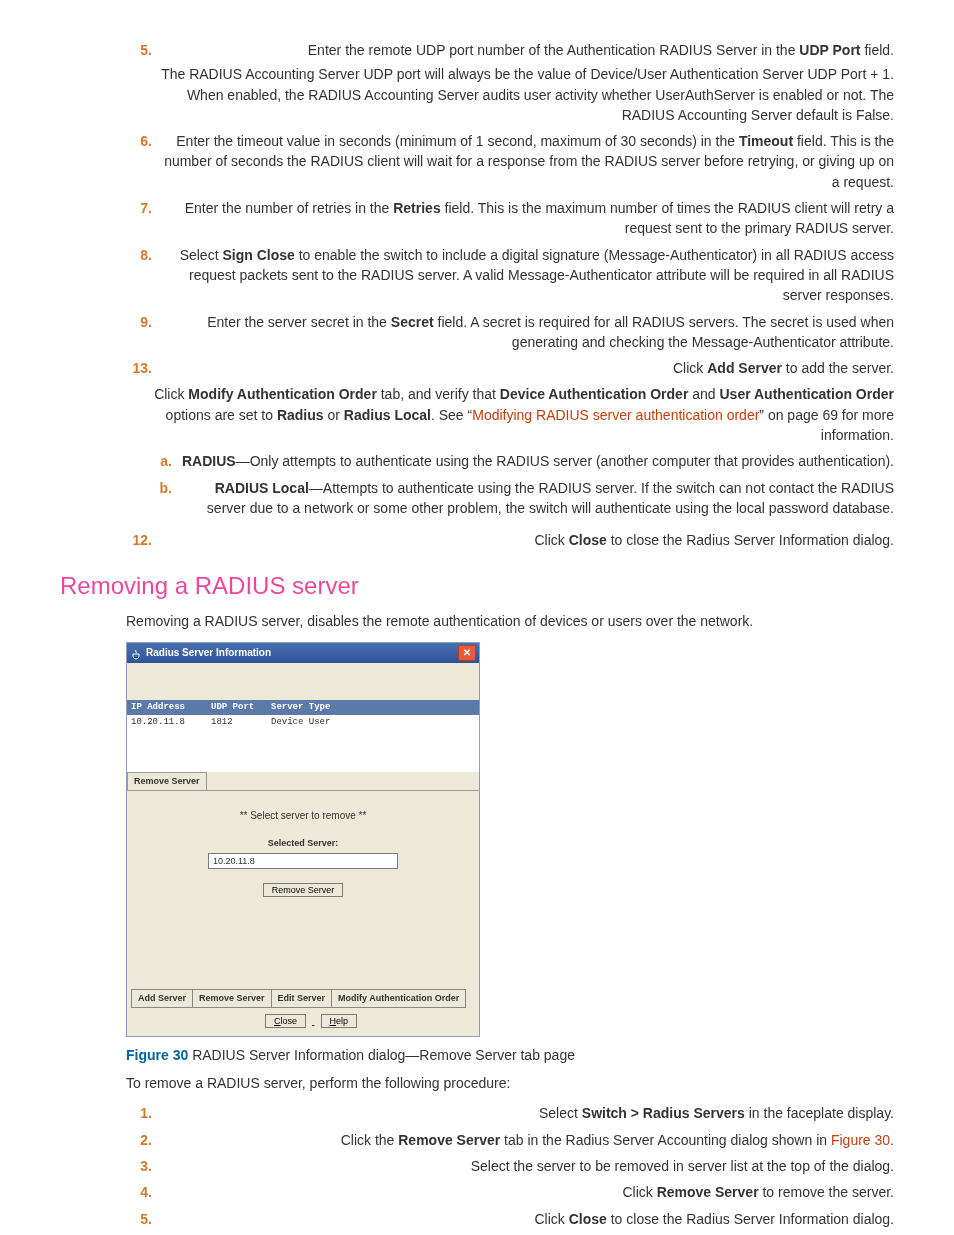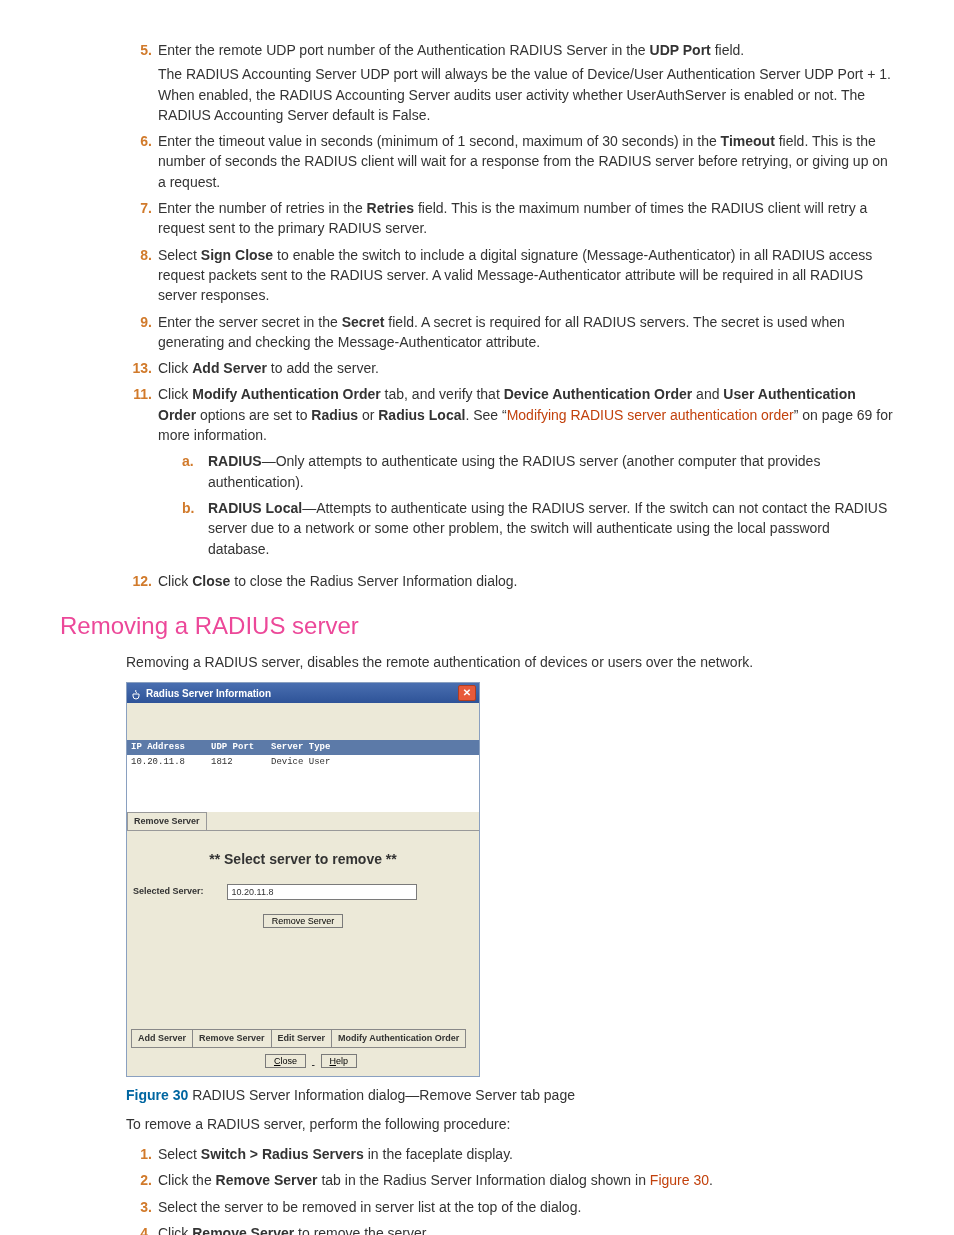--- a/index.html
+++ b/index.html
@@ -25,20 +25,21 @@
   ol.main-list > li > .num {
     color: #d17a2b;
     font-weight: bold;
     min-width: 26px;
     text-align: right;
     padding-right: 6px;
     flex-shrink: 0;
   }
   ol.main-list > li > .body {
     flex: 1;
+    text-align: right;
   }
   ol.main-list .sublist {
     list-style: none;
     padding-left: 24px;
     margin-top: 6px;
   }
   ol.main-list .sublist li {
     display: flex;
     margin-bottom: 6px;
   }
@@ -138,24 +139,24 @@
   }
   .tabstrip .tab.active {
     background:#ece9d8;
     position:relative; z-index:1;
   }
   .panel {
     border-top:1px solid #999;
     padding: 18px 6px 10px 6px;
     min-height: 170px;
   }
-  .centered { text-align:center; font-weight:bold; font-size:14px; margin-bottom:14px;}
+  .centered { text-align:center; font-weight:normal; font-size:10px; margin-bottom:14px;}
   .form-row {
     display:flex; align-items:center; justify-content:flex-start;
-    gap:23px; margin-bottom:14px;
+    gap:3px; margin-bottom:14px;flex-direction:column;
   }
   .form-row label { font-weight:bold; font-size:9px; }
   .form-row .field {
     background:#fff; border:1px solid #7a7a7a;
     width:180px; padding:1px 4px; font-size:9px;
     font-family: Tahoma, Arial, sans-serif;
     height: 12px;
   }
   .btn {
     border:1px solid #7a7a7a;
@@ -235,21 +236,20 @@
   </li>
 
   <li>
     <span class="num">13.</span>
     <span class="body">
       <span>Click </span><span class="bold">Add Server</span><span> to add the server.</span>
     </span>
   </li>
 
   <li>
-    <span class="num">11.</span>
     <span class="body">
       <span>Click </span><span class="bold">Modify Authentication Order</span><span> tab, and verify that </span><span class="bold">Device Authentication Order</span><span> and </span><span class="bold">User Authentication Order</span><span> options are set to </span><span class="bold">Radius</span><span> or </span><span class="bold">Radius Local</span><span>. See </span><span>“</span><span class="link">Modifying RADIUS server authentication order</span><span>” on page 69 for more information.</span>
 
       <ul class="sublist">
         <li>
           <span class="subnum">a.</span>
           <span class="subbody"><span class="bold">RADIUS</span><span>—Only attempts to authenticate using the RADIUS server (another computer that provides authentication).</span></span>
         </li>
         <li>
           <span class="subnum">b.</span>
@@ -329,21 +329,21 @@
 <div class="para">To remove a RADIUS server, perform the following procedure:</div>
 
 <div class="list-indent">
 <ol class="main-list">
   <li>
     <span class="num">1.</span>
     <span class="body"><span>Select </span><span class="bold">Switch &gt; Radius Servers</span><span> in the faceplate display.</span></span>
   </li>
   <li>
     <span class="num">2.</span>
-    <span class="body"><span>Click the </span><span class="bold">Remove Server</span><span> tab in the Radius Server Information dialog shown in </span><span class="link">Figure 30</span><span>.</span></span>
+    <span class="body"><span>Click the </span><span class="bold">Remove Server</span><span> tab in the Radius Server Accounting dialog shown in </span><span class="link">Figure 30</span><span>.</span></span>
   </li>
   <li>
     <span class="num">3.</span>
     <span class="body">Select the server to be removed in server list at the top of the dialog.</span>
   </li>
   <li>
     <span class="num">4.</span>
     <span class="body"><span>Click </span><span class="bold">Remove Server</span><span> to remove the server.</span></span>
   </li>
   <li>

